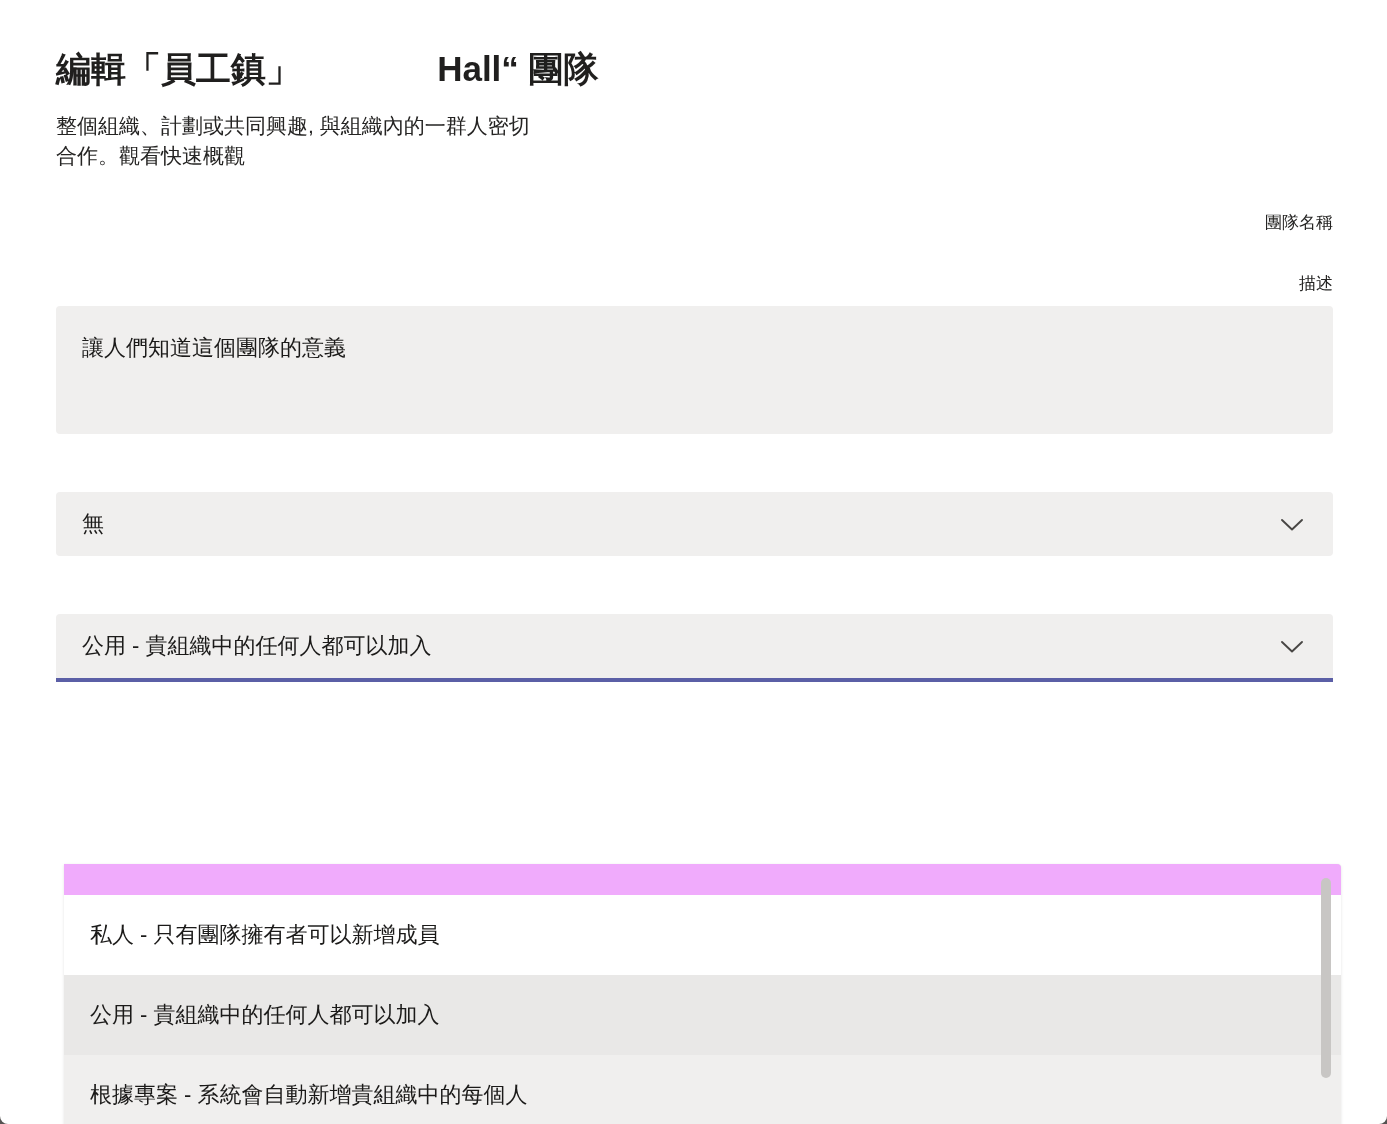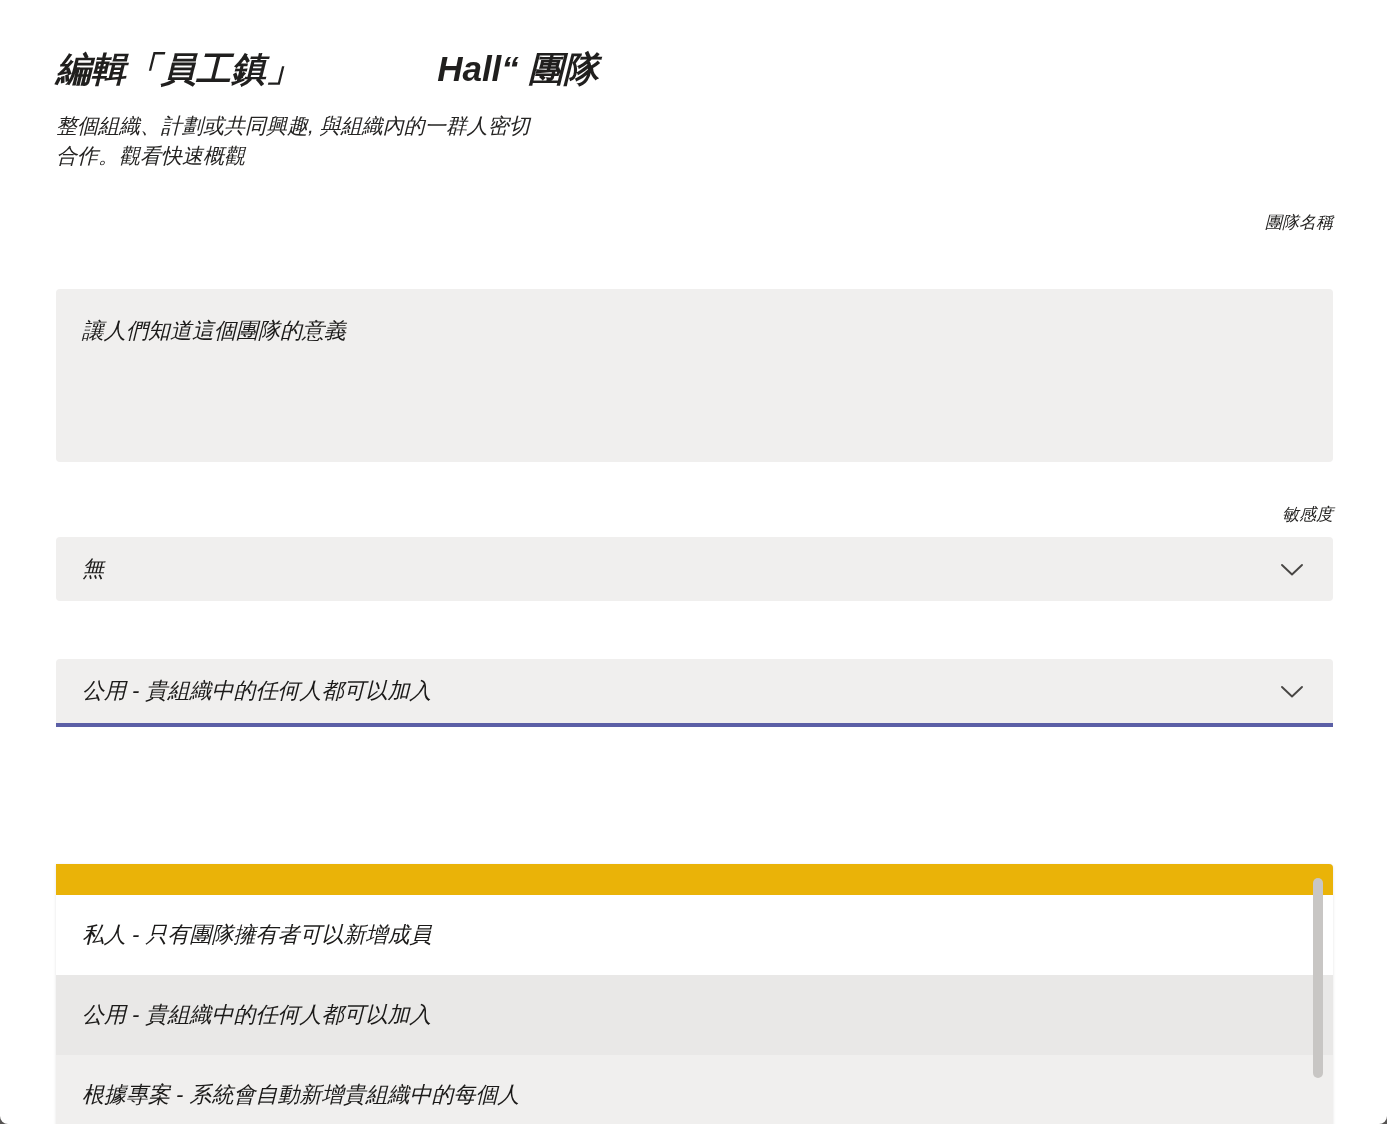--- a/index.html
+++ b/index.html
@@ -27,21 +27,20 @@
   }
 
   .dialog {
     position: absolute;
     left: 0;
     top: 0;
     width: 1387px;
     height: 1124px;
     background: #ffffff;
     border-radius: 0 0 8px 8px;
-    font-style: italic;
   }
 
   .content {
     position: absolute;
     left: 56px;
     top: 0;
     width: 1277px;
   }
 
   .title {
@@ -94,21 +93,21 @@
   }
 
   .input-name {
     height: 64px;
   }
   .input-name .val {
     white-space: pre;
   }
 
   .input-desc {
-    height: 173px;
+    height: 128px;
     align-items: flex-start;
     padding-top: 27px;
   }
 
   .select-box {
     margin-top: 14px;
     width: 1277px;
     height: 64px;
     box-sizing: border-box;
     background: #f0efee;
@@ -140,25 +139,25 @@
     width: 30px;
     height: 30px;
     display: block;
     flex: 0 0 auto;
   }
   .chevron svg { display: block; }
 
   
   .dropdown {
     position: absolute;
-    left: 56px;
+    left: 64px;
     top: 864px;
     width: 1277px;
     height: 260px;
-    background: #eab308;
+    background: #f0abfc;
     border-radius: 0 4px 0 0;
     box-shadow: 0 1.6px 3.6px rgba(0,0,0,0.10), 0 0.3px 0.9px rgba(0,0,0,0.08);
     overflow: hidden;
   }
 
   .dd-option {
     height: 80px;
     display: flex;
     align-items: center;
     padding: 0 26px;
@@ -207,29 +206,29 @@
 
     <div class="gap-24"></div>
 
     <div class="field-group">
       <div class="field-label">團隊名稱</div>
     </div>
 
     <div class="gap-desc"></div>
 
     <div class="field-group">
+      <div class="field-label">描述</div>
       <div class="input-box input-desc">
         <span class="val">讓人們知道這個團隊的意義</span>
       </div>
     </div>
 
     <div class="gap-desc"></div>
 
     <div class="field-group">
-      <div class="field-label">敏感度</div>
       <div class="select-box">
         <span class="val">無</span>
         <span class="chevron">
           <svg width="30" height="30" viewBox="0 0 30 30" aria-hidden="true">
             <path d="M5 11 L15 20.5 L25 11" fill="none" stroke="#484644" stroke-width="1.9" stroke-linecap="round" stroke-linejoin="round"></path>
           </svg>
         </span>
       </div>
     </div>
 

